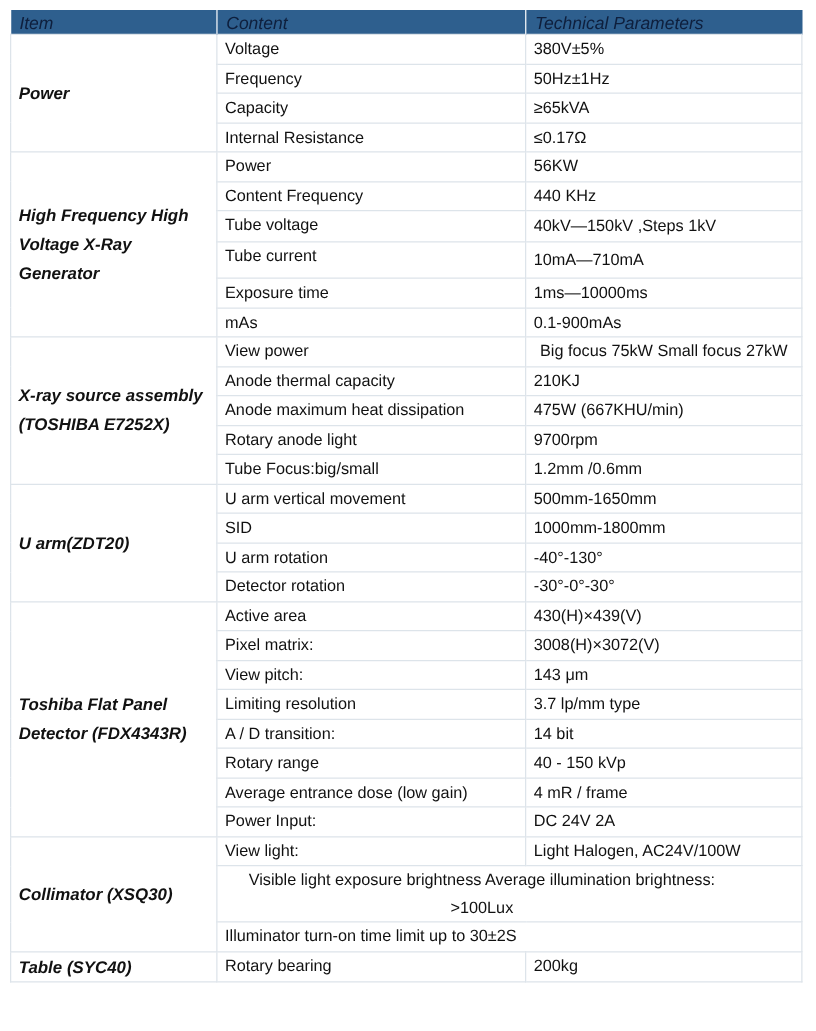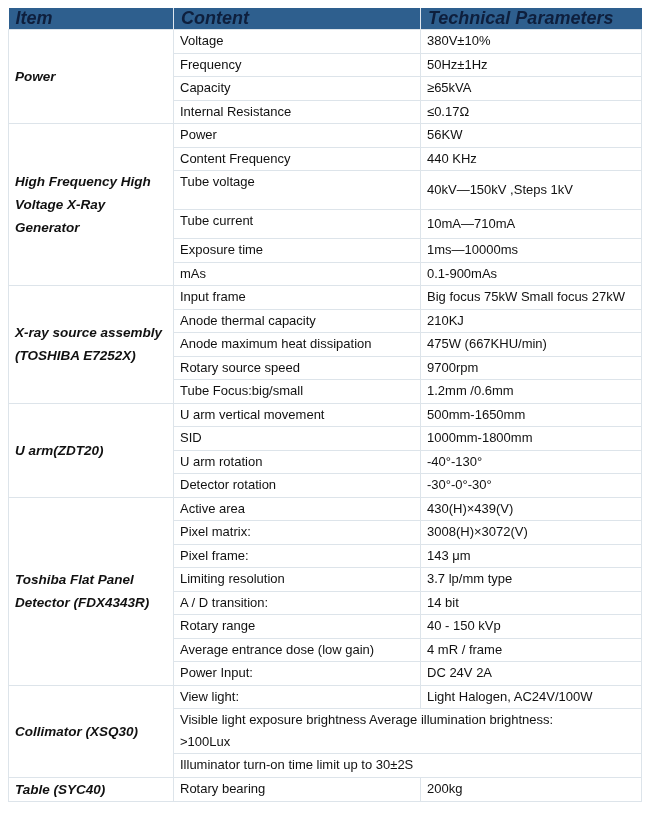--- a/index.html
+++ b/index.html
@@ -3,28 +3,28 @@
   <meta charset="utf-8">
   <style>
     html, body { margin: 0; padding: 0; background: #ffffff; }
     body { width: 653px; height: 825px; position: relative; overflow: hidden;
            font-family: "Liberation Sans", "DejaVu Sans", sans-serif; color: #111; }
     table.spec { position: absolute; left: 8px; top: 8px; width: 633px;
                  border-collapse: collapse; table-layout: fixed; font-size: 13px; }
     table.spec col.c1 { width: 165px; }
     table.spec col.c2 { width: 247px; }
     table.spec col.c3 { width: 221px; }
-    table.spec th { background: #2e5f8e; color: #0e1f3d; font-style: italic; font-weight: bold;
-                    text-align: left; padding: 0 0 0 7px; height: 19px; font-size: 18px;
+    table.spec th { background: #2e5f8e; color: #0e1f3d; font-style: italic; font-weight: normal;
+                    text-align: left; padding: 0 0 0 7px; height: 19px; font-size: 14px;
                     border-right: 1px solid #dfe7ef; }
     table.spec th:last-child { border-right: none; }
     table.spec td { border: 1px solid #dde4ea; padding: 0 6px; height: 22.5px; line-height: 22px;
                     vertical-align: middle; }
     table.spec td.item { font-weight: bold; font-style: italic; font-size: 13.5px; line-height: 23px; }
-    table.spec td.twoline { line-height: 22px; }
+    table.spec td.twoline { line-height: 22px; text-align: center; }
   </style>
 </head>
 <body>
 
 <table class="spec">
   <colgroup>
       <col class="c1">
       <col class="c2">
       <col class="c3">
     </colgroup>
@@ -33,21 +33,21 @@
       <th>Item</th>
       <th>Content</th>
       <th>Technical Parameters</th>
     </tr>
   </thead>
   <tbody>
 
     <tr>
       <td class="item" rowspan="4">Power</td>
       <td>Voltage</td>
-      <td>380V±10%</td>
+      <td>380V±5%</td>
     </tr>
     <tr>
       <td>Frequency</td>
       <td>50Hz±1Hz</td>
     </tr>
     <tr>
       <td>Capacity</td>
       <td>≥65kVA</td>
     </tr>
     <tr>
@@ -57,52 +57,52 @@
 
     <tr>
       <td class="item" rowspan="6">High Frequency High Voltage X-Ray Generator</td>
       <td>Power</td>
       <td>56KW</td>
     </tr>
     <tr>
       <td>Content Frequency</td>
       <td>440 KHz</td>
     </tr>
-    <tr style="height:39px">
+    <tr style="height:25px">
       <td style="vertical-align:top">Tube voltage</td>
       <td>40kV—150kV ,Steps 1kV</td>
     </tr>
     <tr style="height:29px">
       <td style="vertical-align:top">Tube current</td>
       <td>10mA—710mA</td>
     </tr>
     <tr>
       <td>Exposure time</td>
       <td>1ms—10000ms</td>
     </tr>
     <tr>
       <td>mAs</td>
       <td>0.1-900mAs</td>
     </tr>
 
     <tr>
       <td class="item" rowspan="5">X-ray source assembly (TOSHIBA E7252X)</td>
-      <td>Input frame</td>
+      <td>View power</td>
       <td class="twoline">Big focus 75kW Small focus 27kW</td>
     </tr>
     <tr>
       <td>Anode thermal capacity</td>
       <td>210KJ</td>
     </tr>
     <tr>
       <td>Anode maximum heat dissipation</td>
       <td>475W (667KHU/min)</td>
     </tr>
     <tr>
-      <td>Rotary source speed</td>
+      <td>Rotary anode light</td>
       <td>9700rpm</td>
     </tr>
     <tr>
       <td>Tube Focus:big/small</td>
       <td>1.2mm /0.6mm</td>
     </tr>
 
     <tr>
       <td class="item" rowspan="4">U arm(ZDT20)</td>
       <td>U arm vertical movement</td>
@@ -124,21 +124,21 @@
     <tr>
       <td class="item" rowspan="8">Toshiba Flat Panel Detector (FDX4343R)</td>
       <td>Active area</td>
       <td>430(H)×439(V)</td>
     </tr>
     <tr>
       <td>Pixel matrix:</td>
       <td>3008(H)×3072(V)</td>
     </tr>
     <tr>
-      <td>Pixel frame:</td>
+      <td>View pitch:</td>
       <td>143 μm</td>
     </tr>
     <tr>
       <td>Limiting resolution</td>
       <td>3.7 lp/mm type</td>
     </tr>
     <tr>
       <td>A / D transition:</td>
       <td>14 bit</td>
     </tr>

